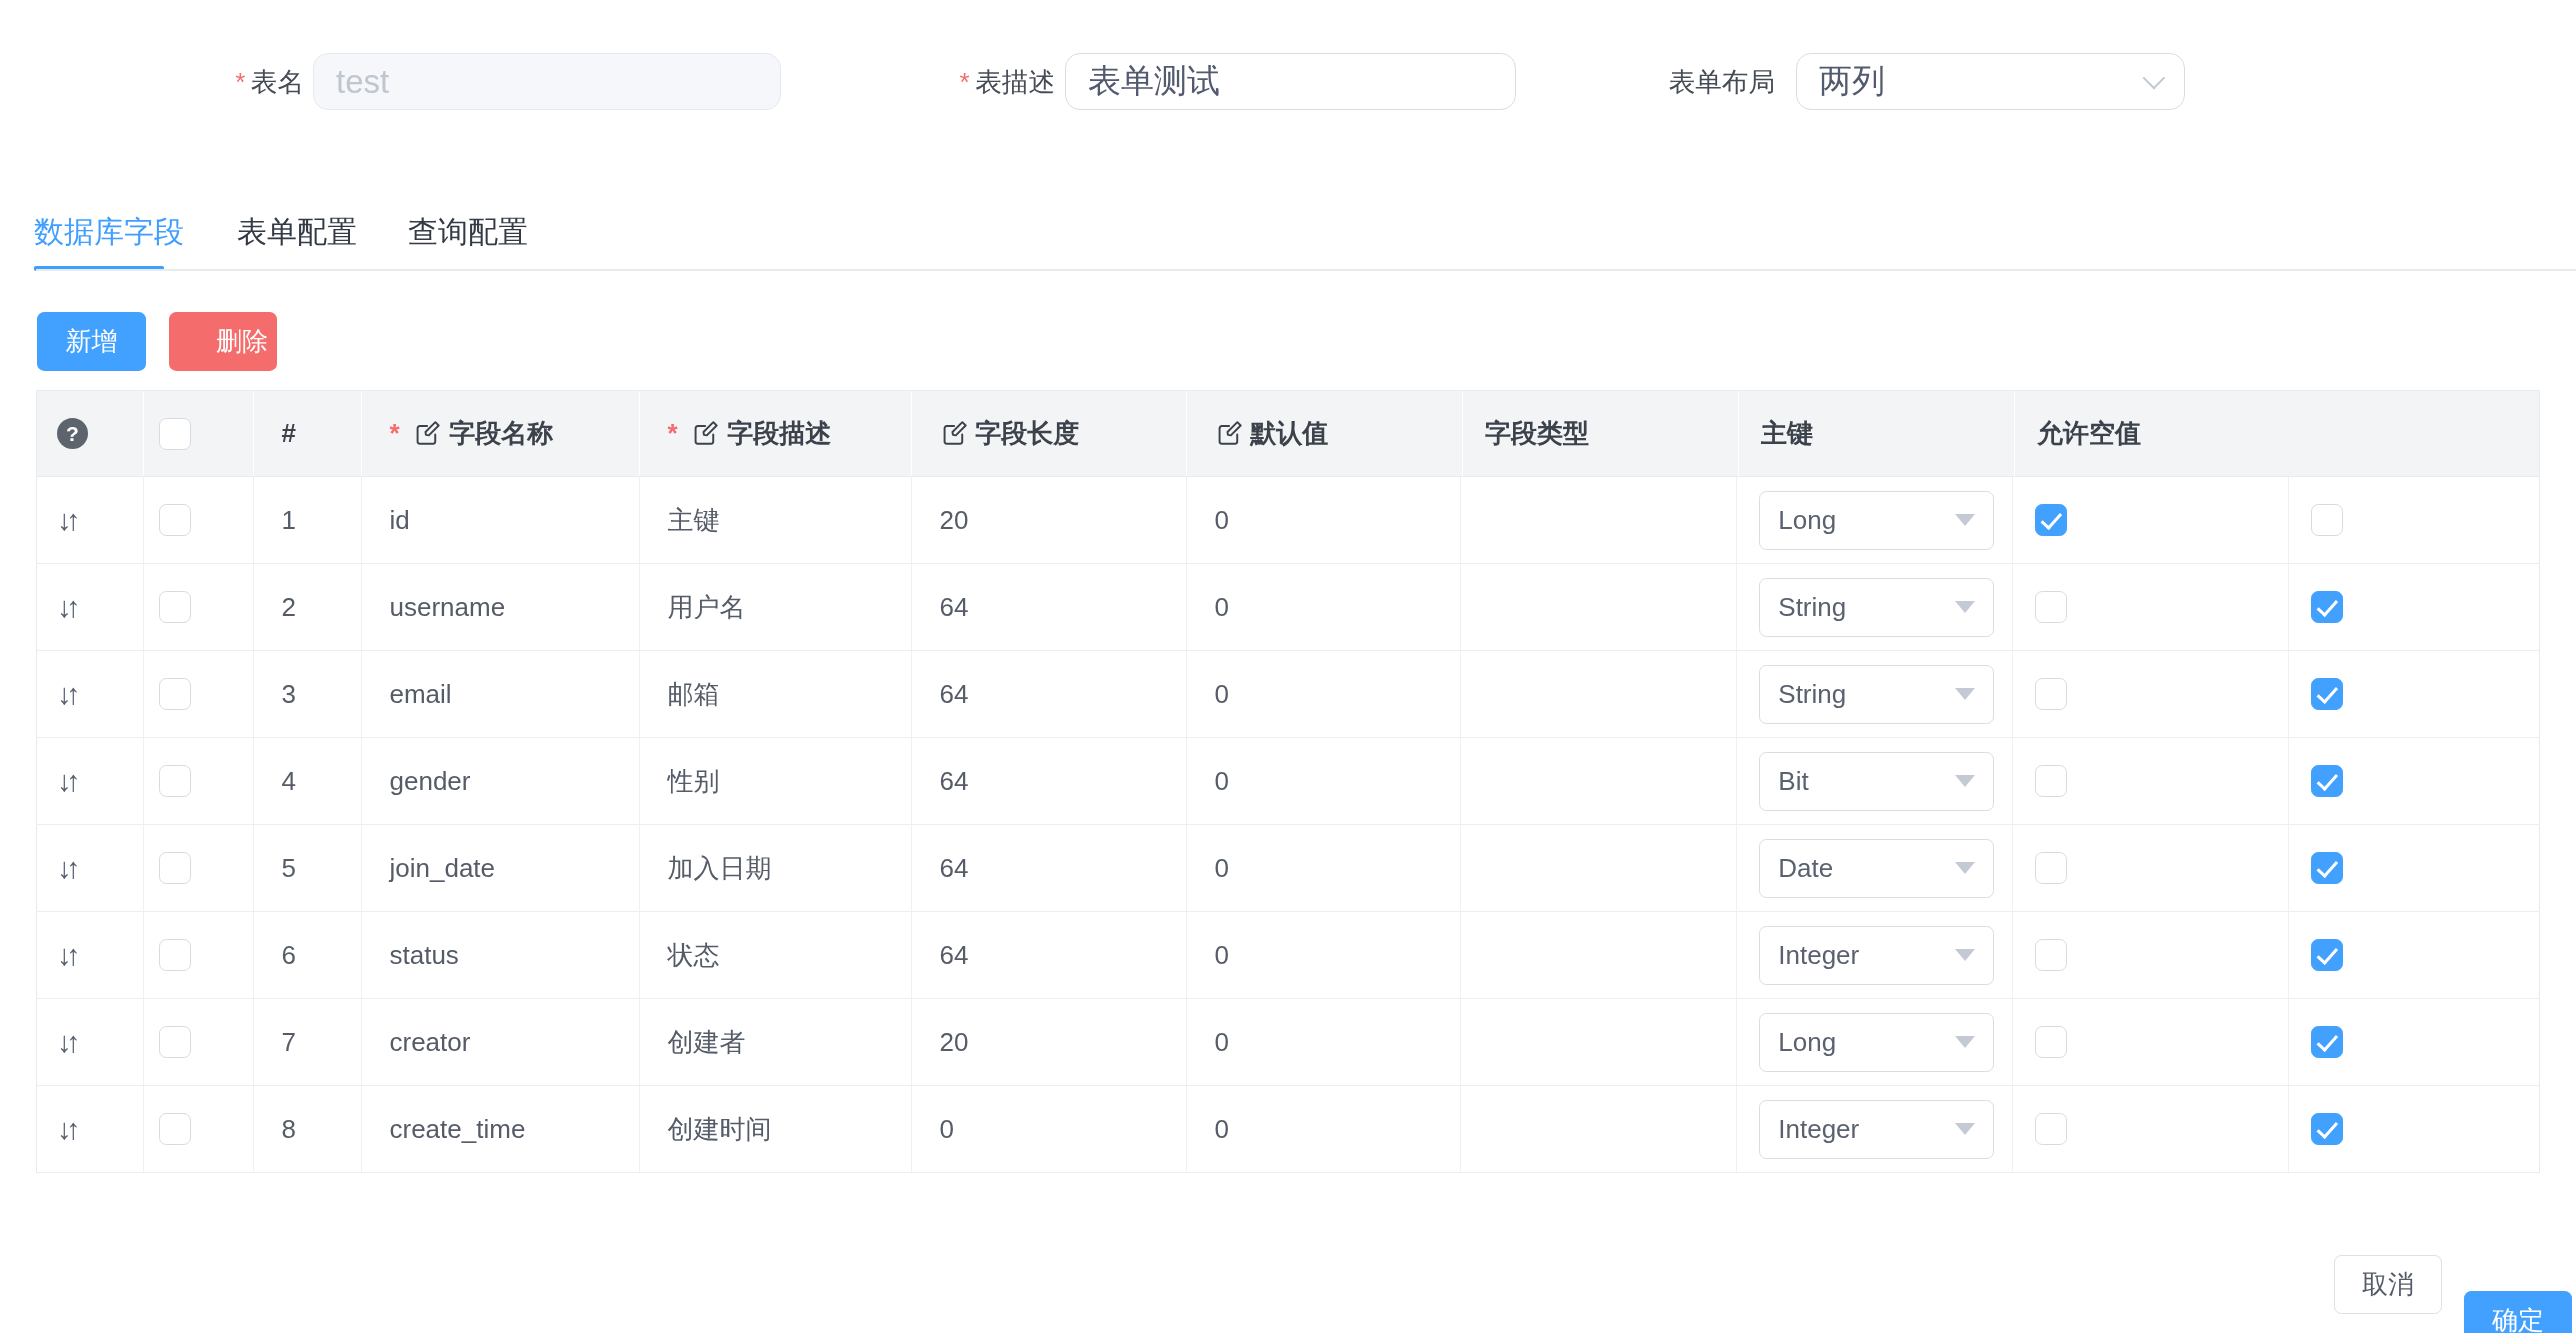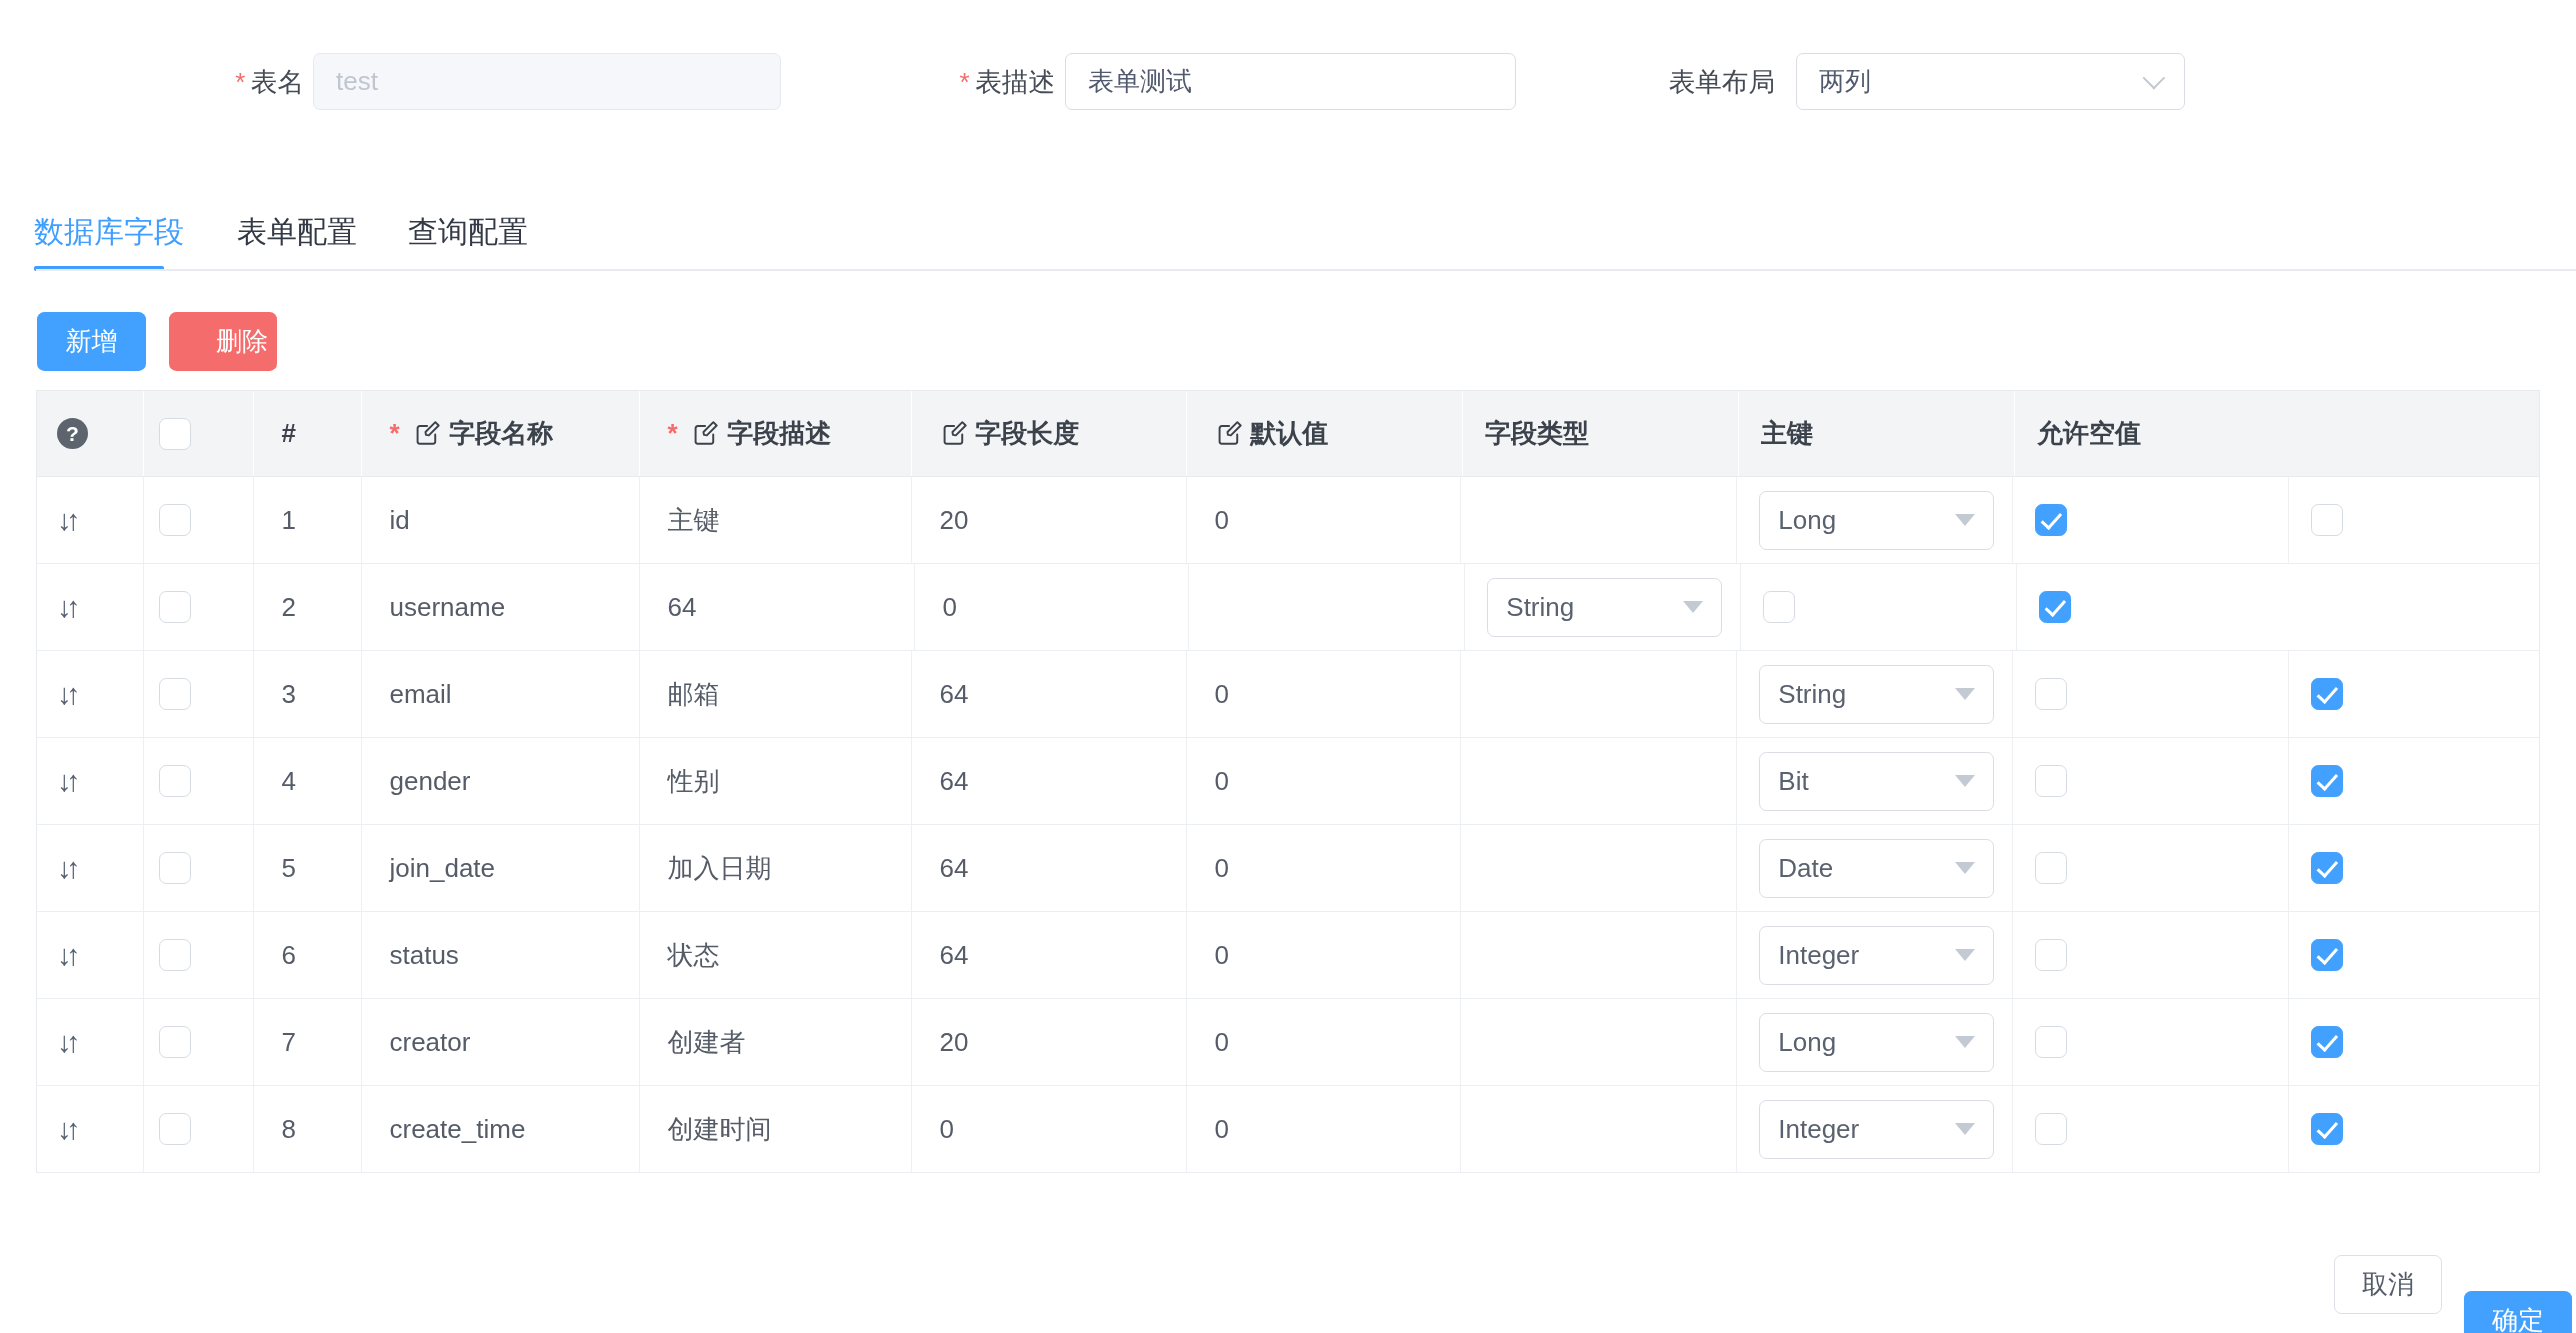--- a/index.html
+++ b/index.html
@@ -3,22 +3,22 @@
 <meta charset="utf-8">
 <style>
   html,body{margin:0;padding:0;background:#fff;}
   .page{position:relative;width:2576px;height:1333px;background:#ffffff;overflow:hidden;
         font-family:"Liberation Sans","DejaVu Sans",sans-serif;color:#515a6e;}
 
   
   .fi-label{position:absolute;top:54px;height:57px;line-height:57px;font-size:26.6px;color:#464c56;
             text-align:right;white-space:nowrap;}
   .req{color:#f56c6c;margin-right:5.5px;font-size:26px;}
-  .control{position:absolute;top:53px;height:57px;box-sizing:border-box;border-radius:7px;
-           font-size:26px;display:flex;align-items:center;padding:0 22px;}
+  .control{position:absolute;top:53px;height:57px;box-sizing:border-box;border-radius:15px;
+           font-size:33px;display:flex;align-items:center;padding:0 22px;}
   .input-disabled{background:#f5f7fa;border:1.8px solid #e6eaf0;color:#c0c6cf;}
   .input-normal{background:#fff;border:1.8px solid #d9dde3;color:#515a6e;}
   #inp-name{left:313px;width:468px;}
   #lbl-name{left:93px;width:211px;}
   #lbl-desc{left:844px;width:211px;}
   #inp-desc{left:1065px;width:451px;}
   #lbl-layout{left:1564px;width:211px;}
   #sel-layout{left:1796px;width:389px;cursor:pointer;text-align:right;}
   .chev{margin-left:auto;width:13.8px;height:13.8px;border-right:2.8px solid #c2c8d2;border-bottom:2.8px solid #c2c8d2;
         transform:rotate(45deg) translate(-2.8px,-2.8px);}
@@ -203,20 +203,23 @@
           </div>
     <div class="td c1">
             <span class="cb"></span>
           </div>
     <div class="td c2">
             <span>2</span>
           </div>
     <div class="td c3">
             <span>username</span>
           </div>
+    <div class="td c4">
+            <span>用户名</span>
+          </div>
     <div class="td c5">
             <span>64</span>
           </div>
     <div class="td c6">
             <span>0</span>
           </div>
     <div class="td c7">
             <span></span>
           </div>
     <div class="td c8">

